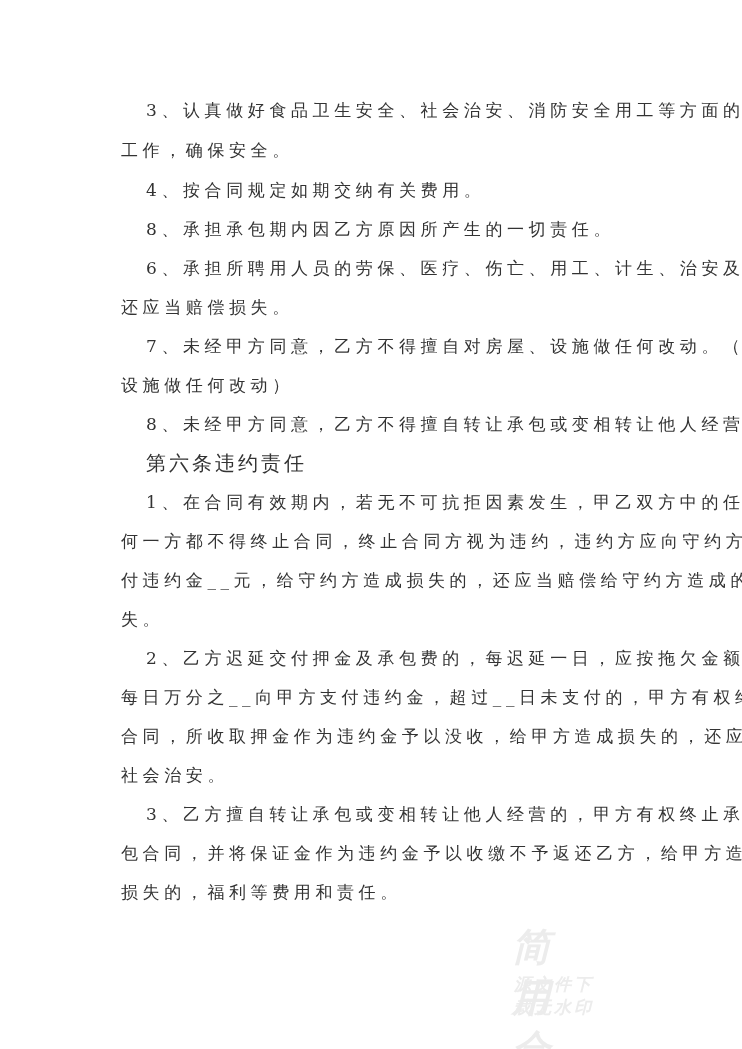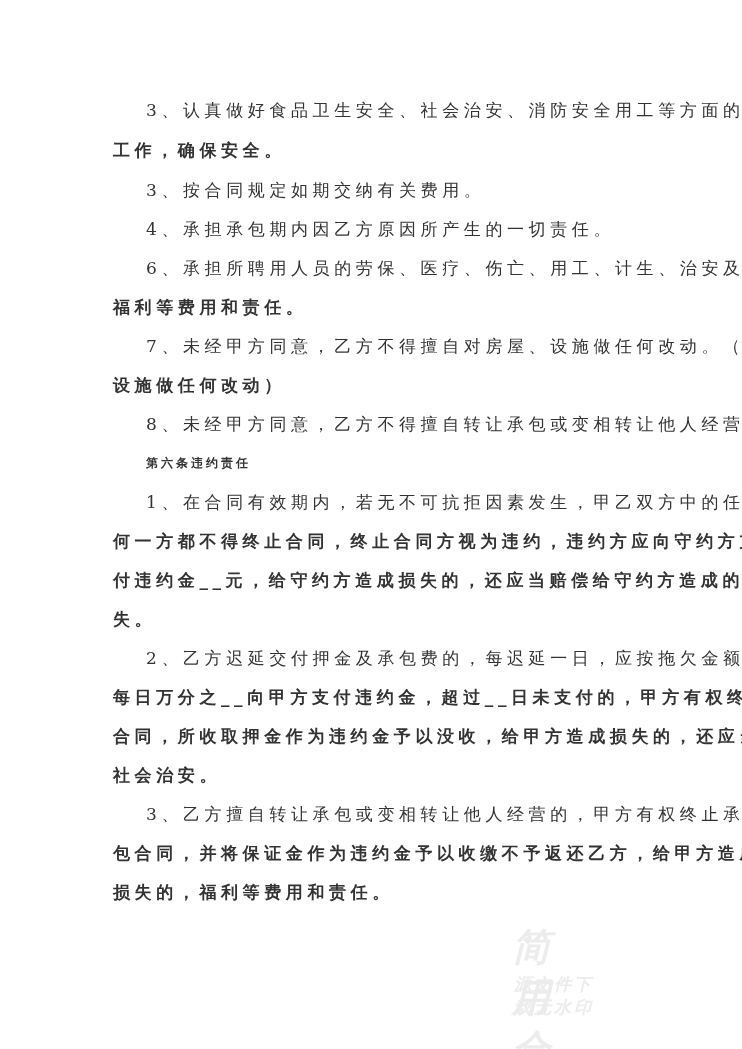--- a/index.html
+++ b/index.html
@@ -1,39 +1,39 @@
 <!DOCTYPE html>
 <html><head>
 <meta charset="utf-8">
 <style>
   html, body { margin: 0; padding: 0; background: #ffffff; }
   body { width: 742px; height: 1049px; position: relative; overflow: hidden;
          font-family: "DejaVu Serif", "Liberation Serif", serif; color: #333; }
   .page { position: absolute; left: 0; top: 0; width: 594px; height: 1049px; }
   .line { position: absolute; left: 146px; font-size: 17px; letter-spacing: 4.6px; white-space: nowrap; line-height: 20px; }
-  .cont { left: 113px; font-weight: bold; }
+  .cont { left: 121px; }
   .wm1 { position: absolute; left: 512px; top: 922px; font-family: "DejaVu Sans", sans-serif; font-weight: bold; font-style: italic;
          font-size: 38px; letter-spacing: 4px; color: #ececec; }
   .wm2 { position: absolute; left: 514px; top: 973px; font-family: "DejaVu Sans", sans-serif; font-weight: bold; font-style: italic;
          font-size: 17px; letter-spacing: 3px; color: #ececec; }
 </style>
 </head>
 <body>
 
 <div class="page">
   <div class="line" style="top:100px">3、认真做好食品卫生安全、社会治安、消防安全用工等方面的</div>
   <div class="line cont" style="top:140px">工作，确保安全。</div>
-  <div class="line" style="top:180px">3、按合同规定如期交纳有关费用。</div>
-  <div class="line" style="top:219px">4、承担承包期内因乙方原因所产生的一切责任。</div>
+  <div class="line" style="top:180px">4、按合同规定如期交纳有关费用。</div>
+  <div class="line" style="top:219px">8、承担承包期内因乙方原因所产生的一切责任。</div>
   <div class="line" style="top:258px">6、承担所聘用人员的劳保、医疗、伤亡、用工、计生、治安及</div>
-  <div class="line cont" style="top:297px">福利等费用和责任。</div>
+  <div class="line cont" style="top:297px">还应当赔偿损失。</div>
   <div class="line" style="top:336px">7、未经甲方同意，乙方不得擅自对房屋、设施做任何改动。（包</div>
   <div class="line cont" style="top:375px">设施做任何改动）</div>
   <div class="line" style="top:414px">8、未经甲方同意，乙方不得擅自转让承包或变相转让他人经营。</div>
-  <div class="line" style="top:453px; font-size:12px; letter-spacing:3px;font-weight:bold;">第六条违约责任</div>
+  <div class="line" style="top:453px; font-size:20px; letter-spacing:3px;">第六条违约责任</div>
   <div class="line" style="top:492px">1、在合同有效期内，若无不可抗拒因素发生，甲乙双方中的任</div>
   <div class="line cont" style="top:531px">何一方都不得终止合同，终止合同方视为违约，违约方应向守约方支</div>
   <div class="line cont" style="top:570px">付违约金__元，给守约方造成损失的，还应当赔偿给守约方造成的损</div>
   <div class="line cont" style="top:609px">失。</div>
   <div class="line" style="top:648px">2、乙方迟延交付押金及承包费的，每迟延一日，应按拖欠金额</div>
   <div class="line cont" style="top:687px">每日万分之__向甲方支付违约金，超过__日未支付的，甲方有权终止</div>
   <div class="line cont" style="top:726px">合同，所收取押金作为违约金予以没收，给甲方造成损失的，还应当</div>
   <div class="line cont" style="top:765px">社会治安。</div>
   <div class="line" style="top:804px">3、乙方擅自转让承包或变相转让他人经营的，甲方有权终止承</div>
   <div class="line cont" style="top:843px">包合同，并将保证金作为违约金予以收缴不予返还乙方，给甲方造成</div>

